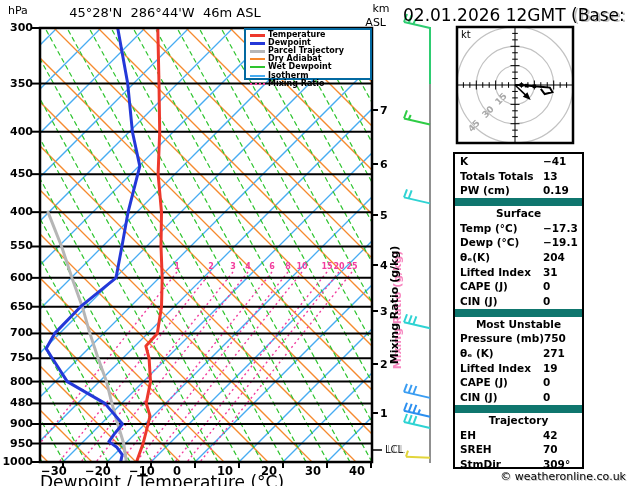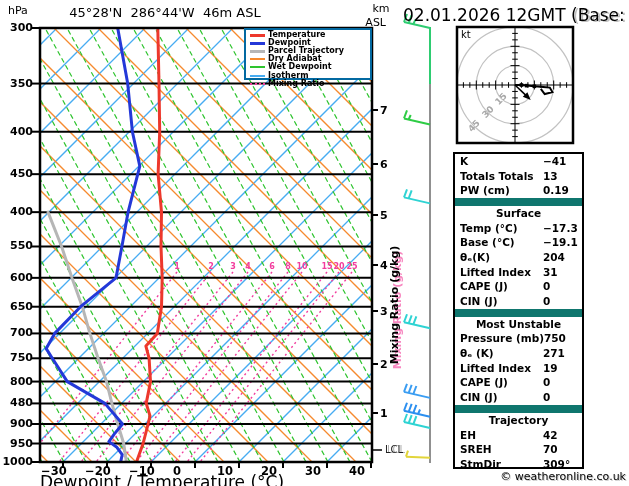--- a/index.html
+++ b/index.html
@@ -336,21 +336,21 @@
           <span class="tval">0.19</span>
         </div>
       </div>
       <div class="tsection">
         <div class="trow thead">Surface</div>
         <div class="trow">
           <span class="tlbl">Temp (°C)</span>
           <span class="tval">−17.3</span>
         </div>
         <div class="trow">
-          <span class="tlbl">Base (°C)</span>
+          <span class="tlbl">Dewp (°C)</span>
           <span class="tval">−19.1</span>
         </div>
         <div class="trow">
           <span class="tlbl">θₑ(K)</span>
           <span class="tval">204</span>
         </div>
         <div class="trow">
           <span class="tlbl">Lifted Index</span>
           <span class="tval">31</span>
         </div>

